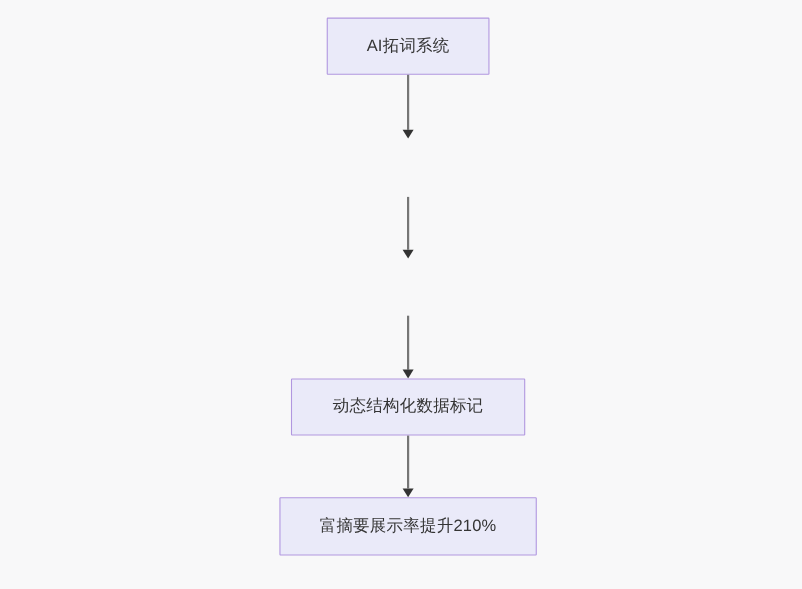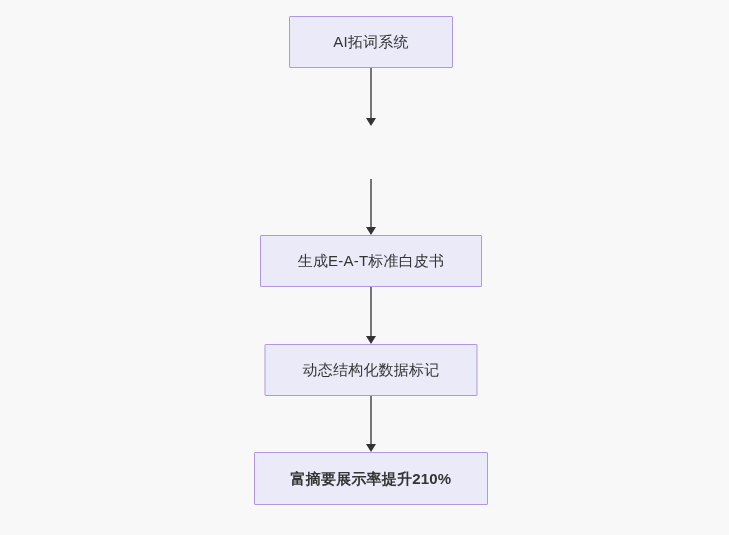--- a/index.html
+++ b/index.html
@@ -60,50 +60,47 @@
     border-left: 5px solid transparent;
     border-right: 5px solid transparent;
     border-top: 8px solid #333333;
   }
 </style>
 </head>
 <body>
 
 <div id="flow-canvas">
 
-  <div class="node" style="left:371px; top:16px; width:164px; height:52px;">
+  <div class="node" style="left:371px; top:16px; width:148px; height:52px;">
     <span class="node-label">AI拓词系统</span>
   </div>
 
   <div class="edge" style="left:371px; top:68px; width:12px; height:58px;">
     <div class="edge-line" style="height:50px;"></div>
     <div class="edge-arrow"></div>
   </div>
 
 
   <div class="edge" style="left:371px; top:179px; width:12px; height:56px;">
     <div class="edge-line" style="height:48px;"></div>
     <div class="edge-arrow"></div>
   </div>
 
-  <div class="node" style="left:371px; top:235px; width:222px; height:52px;">
-    <span class="node-label">生成E-A-T标准白皮书</span>
-  </div>
 
   <div class="edge" style="left:371px; top:287px; width:12px; height:57px;">
     <div class="edge-line" style="height:49px;"></div>
     <div class="edge-arrow"></div>
   </div>
 
   <div class="node" style="left:371px; top:344px; width:213px; height:52px;">
     <span class="node-label">动态结构化数据标记</span>
   </div>
 
   <div class="edge" style="left:371px; top:396px; width:12px; height:56px;">
     <div class="edge-line" style="height:48px;"></div>
     <div class="edge-arrow"></div>
   </div>
 
-  <div class="node" style="left:371px; top:452px; width:234px; height:53px;font-weight:bold;">
+  <div class="node" style="left:371px; top:452px; width:234px; height:53px;">
     <span class="node-label">富摘要展示率提升210%</span>
   </div>
 
 </div>
 
 </body></html>

